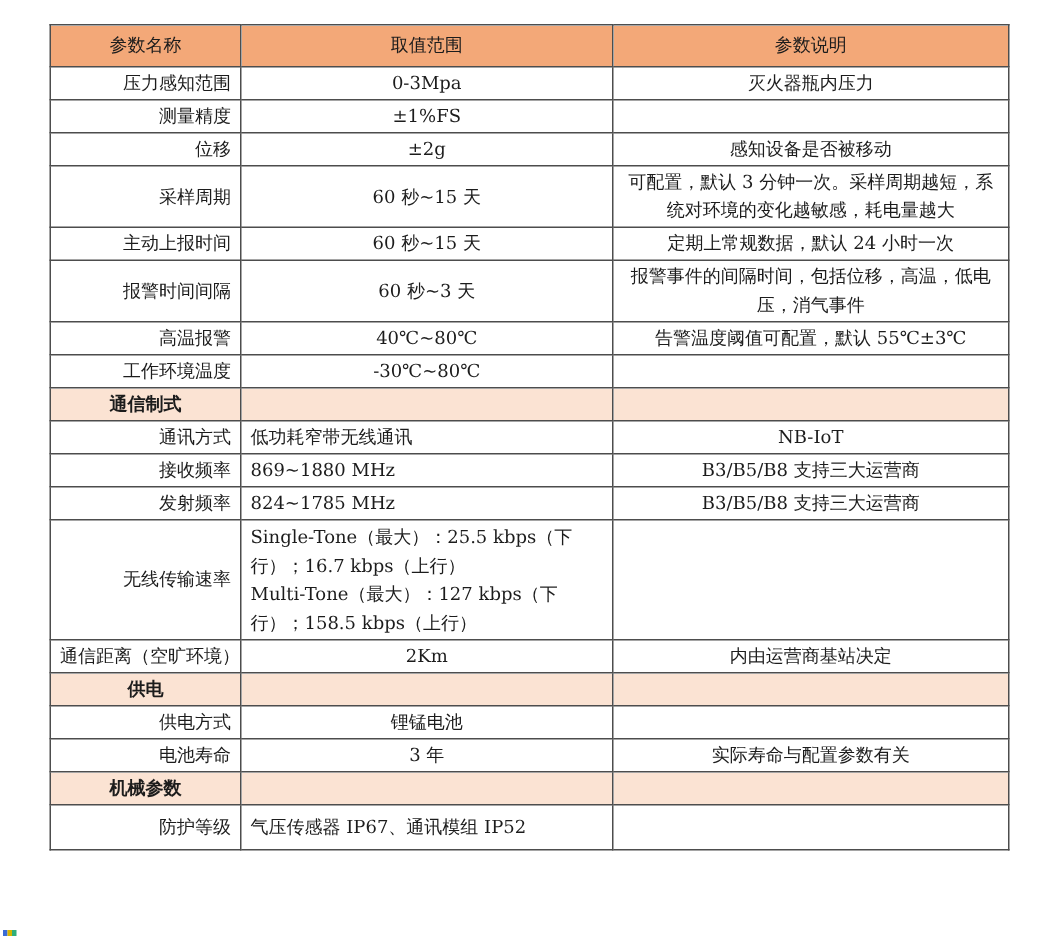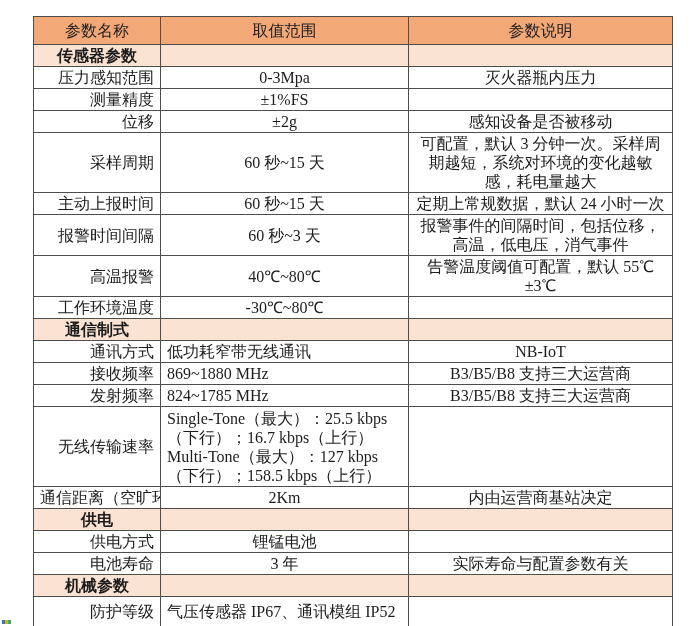--- a/index.html
+++ b/index.html
@@ -16,23 +16,22 @@
     font-family: "DejaVu Serif", "Liberation Serif", serif;
     color: #1c1c1c;
   }
   table.spec {
     position: absolute;
     left: 33px;
     top: 16px;
     width: 639px;
     border-collapse: collapse;
     table-layout: fixed;
-    font-size: 16px;
+    font-size: 12px;
     line-height: 19px;
-    font-family: Liberation Serif, serif;
   }
   table.spec th,
   table.spec td {
     border: 1px solid #4d4d4d;
     padding: 1px 6px;
     vertical-align: middle;
     overflow: hidden;
   }
   table.spec thead th {
     background: #f3a878;
@@ -86,25 +85,20 @@
       <col style="width:264px">
     </colgroup>
     <thead>
       <tr id="header-row">
           <th>参数名称</th>
           <th>取值范围</th>
           <th>参数说明</th>
         </tr>
     </thead>
     <tbody id="table-body">
-        <tr class="h22 section">
-          <td class="cell-name">传感器参数</td>
-          <td class="cell-range align-center"></td>
-          <td class="cell-desc"></td>
-        </tr>
         <tr class="h22">
           <td class="cell-name">压力感知范围</td>
           <td class="cell-range align-center">0-3Mpa</td>
           <td class="cell-desc">灭火器瓶内压力</td>
         </tr>
         <tr class="h22">
           <td class="cell-name">测量精度</td>
           <td class="cell-range align-center">±1%FS</td>
           <td class="cell-desc"></td>
         </tr>

